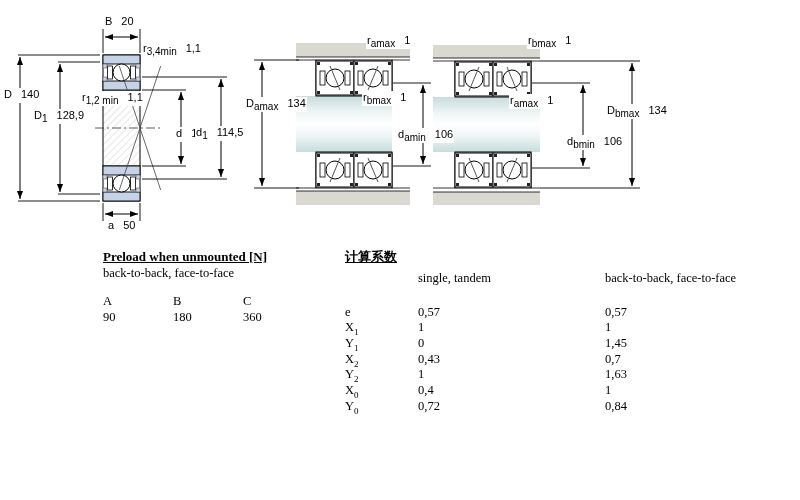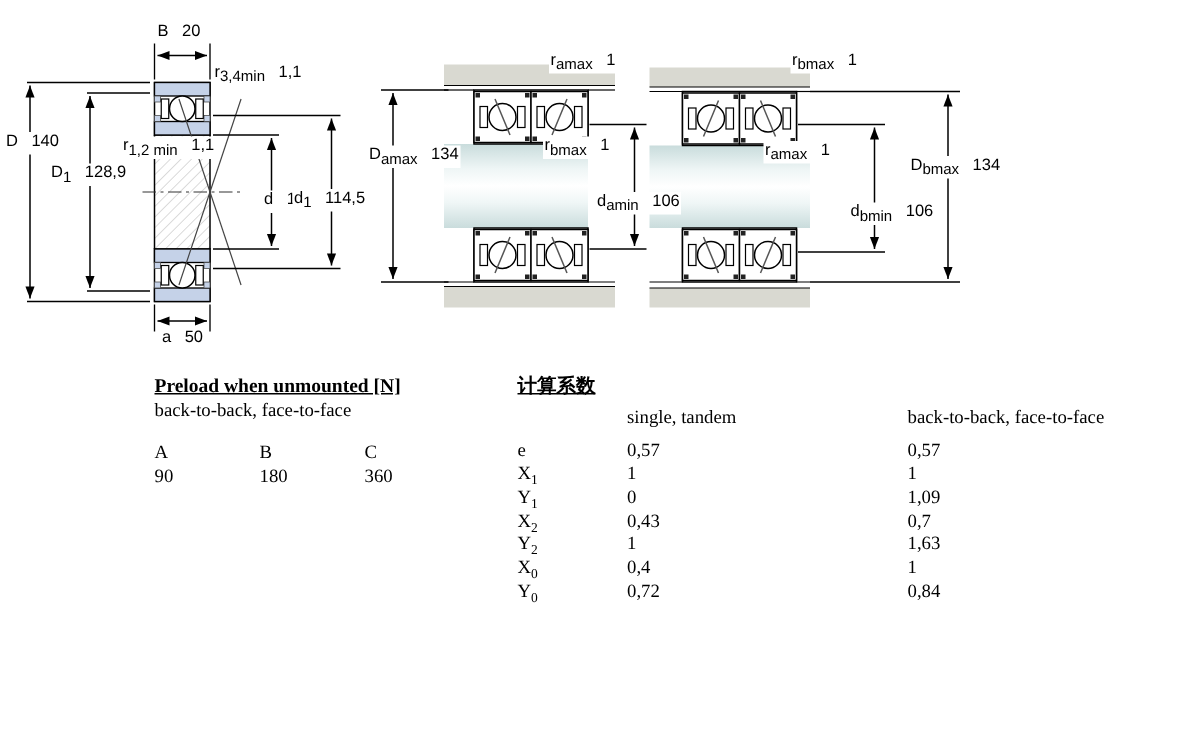--- a/index.html
+++ b/index.html
@@ -9,21 +9,21 @@
   .dlabel{position:absolute;font:11px "Liberation Sans",sans-serif;background:#fff;
           padding:0 1px;white-space:nowrap;line-height:13px;}
   .dlabel sub{font-size:10px;line-height:1;}
   .dlabel .v{margin-left:9px;}
   .tblock{position:absolute;font-family:"Liberation Serif",serif;font-size:12.5px;}
   .tt{font-weight:bold;font-size:13px;line-height:16px;text-decoration:underline;}
   .ts{line-height:15px;margin-top:1px;}
   .grid3{display:grid;grid-template-columns:70px 70px 70px;line-height:16px;}
   .grid3.hdr{margin-top:12px;}
   .frow{display:grid;grid-template-columns:73px 187px auto;height:15.7px;line-height:15.7px;}
-  .frow.header{margin-top:6px;margin-bottom:6px;}
+  .frow.header{margin-top:6px;margin-bottom:18px;}
   .frow sub{font-size:9px;line-height:1;}
 </style>
 </head>
 <body>
 
 <div id="stage">
 
   <svg id="diagram-svg" width="800" height="245">
     <defs>
       <marker id="arr" viewBox="0 0 10 10" refX="10" refY="5" markerWidth="10" markerHeight="8" orient="auto-start-reverse">
@@ -211,21 +211,21 @@
       <span>0,57</span>
     </div>
     <div class="frow">
       <span><span>X</span><sub>1</sub></span>
       <span>1</span>
       <span>1</span>
     </div>
     <div class="frow">
       <span><span>Y</span><sub>1</sub></span>
       <span>0</span>
-      <span>1,09</span>
+      <span>1,45</span>
     </div>
     <div class="frow">
       <span><span>X</span><sub>2</sub></span>
       <span>0,43</span>
       <span>0,7</span>
     </div>
     <div class="frow">
       <span><span>Y</span><sub>2</sub></span>
       <span>1</span>
       <span>1,63</span>

